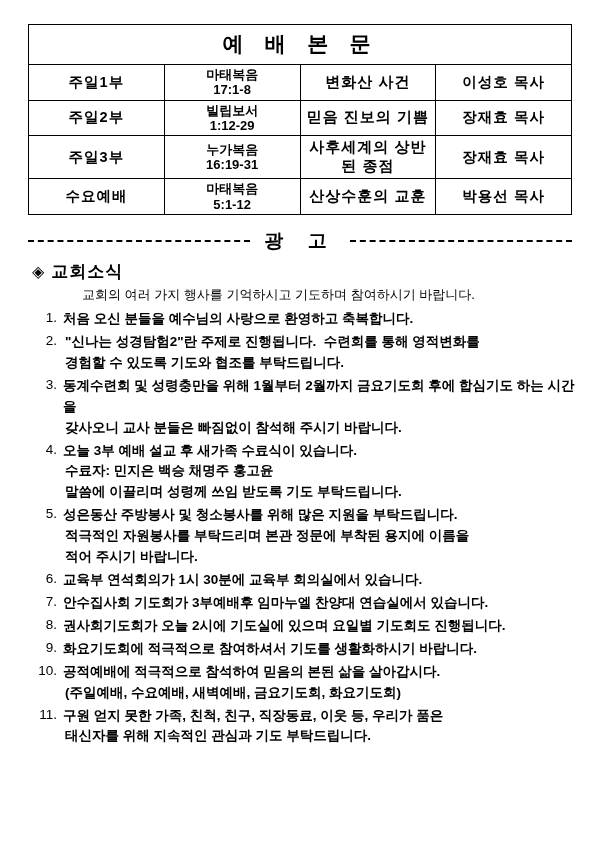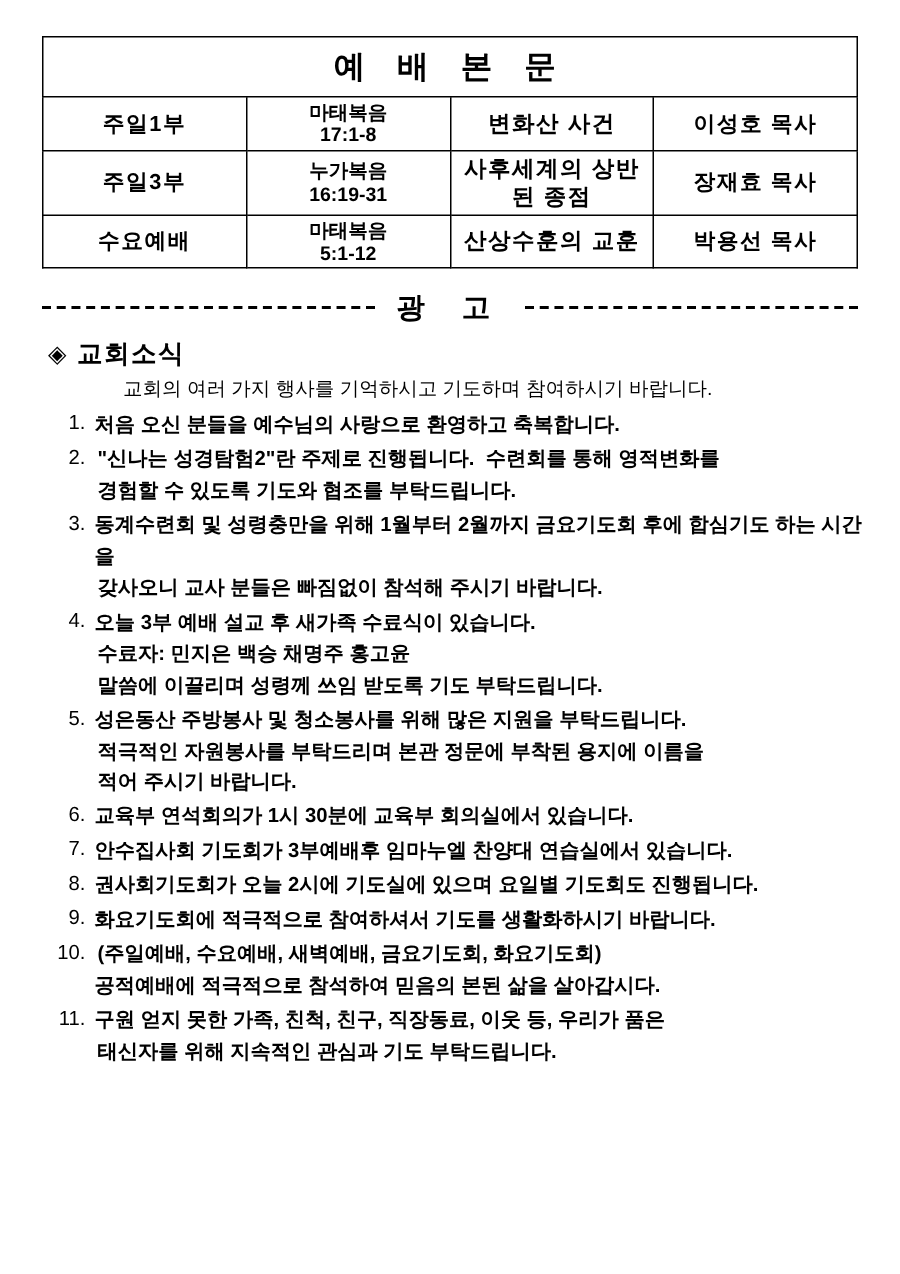--- a/index.html
+++ b/index.html
@@ -164,20 +164,29 @@
       <tr>
         <td class="col-service">주일1부</td>
         <td class="col-scripture">
           <span class="sc-line">마태복음</span>
           <span class="sc-line">17:1-8</span>
         </td>
         <td class="col-topic">변화산 사건</td>
         <td class="col-preacher">이성호  목사</td>
       </tr>
       <tr>
+        <td class="col-service">주일2부</td>
+        <td class="col-scripture">
+          <span class="sc-line">빌립보서</span>
+          <span class="sc-line">1:12-29</span>
+        </td>
+        <td class="col-topic">믿음 진보의 기쁨</td>
+        <td class="col-preacher">장재효  목사</td>
+      </tr>
+      <tr>
         <td class="col-service">주일3부</td>
         <td class="col-scripture">
           <span class="sc-line">누가복음</span>
           <span class="sc-line">16:19-31</span>
         </td>
         <td class="col-topic">사후세계의 상반된 종점</td>
         <td class="col-preacher">장재효  목사</td>
       </tr>
       <tr>
         <td class="col-service">수요예배</td>
@@ -261,22 +270,22 @@
       </li>
       <li>
         <div class="num">9.</div>
         <div class="body">
           <div class="line">화요기도회에 적극적으로 참여하셔서 기도를 생활화하시기 바랍니다.</div>
         </div>
       </li>
       <li>
         <div class="num">10.</div>
         <div class="body">
+          <div class="line">공적예배에 적극적으로 참석하여 믿음의 본된 삶을 살아갑시다.</div>
           <div class="line sub">(주일예배, 수요예배, 새벽예배, 금요기도회, 화요기도회)</div>
-          <div class="line">공적예배에 적극적으로 참석하여 믿음의 본된 삶을 살아갑시다.</div>
         </div>
       </li>
       <li>
         <div class="num">11.</div>
         <div class="body">
           <div class="line">구원 얻지 못한 가족, 친척, 친구, 직장동료, 이웃 등, 우리가 품은</div>
           <div class="line sub">태신자를 위해 지속적인 관심과 기도 부탁드립니다.</div>
         </div>
       </li>
     </ol>

